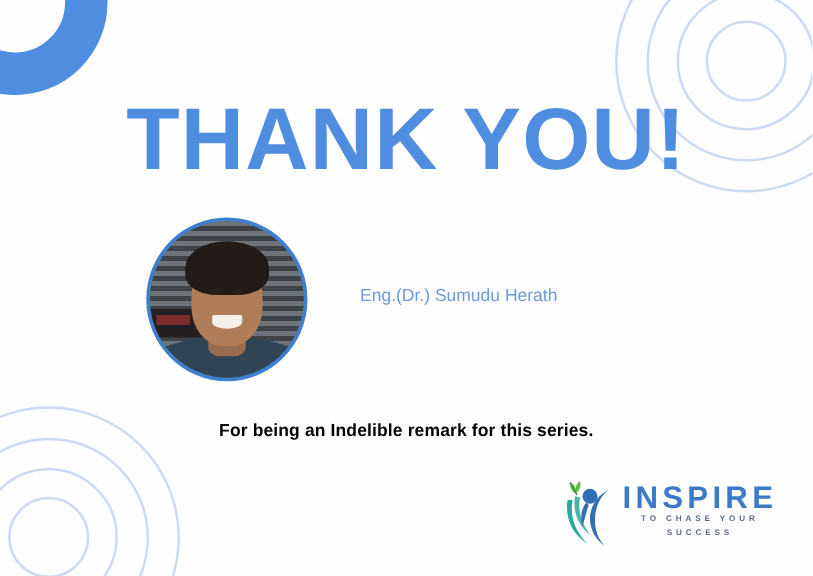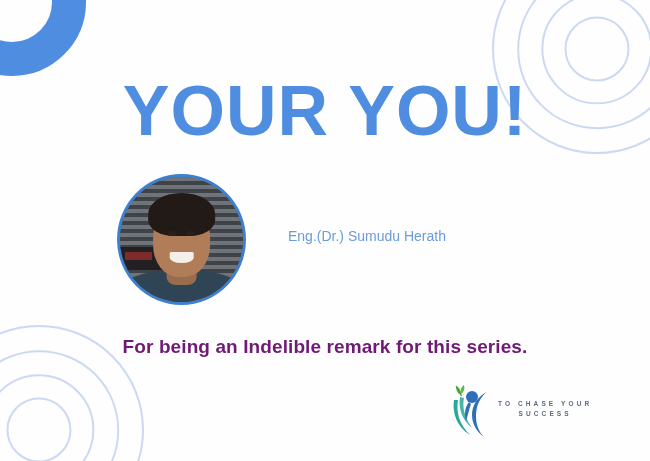--- a/index.html
+++ b/index.html
@@ -165,23 +165,23 @@
     white-space: nowrap;
   }
 
   
   .caption {
     position: absolute;
     left: 0;
     right: 0;
     top: 336px;
     text-align: center;
-    font-size: 19px;
-    font-weight: 700;
-    color: #701a75;
+    font-size: 14px;
+    font-weight: 700;
+    color: #000000;
     letter-spacing: 0.1px;
     white-space: nowrap;
   }
 
   
   .logo {
     position: absolute;
     left: 447px;
     top: 377px;
     width: 178px;
@@ -230,21 +230,21 @@
     <div class="ring r4"></div>
   </div>
 
   <div class="rings-bl rings-wrap">
     <div class="ring r1"></div>
     <div class="ring r2"></div>
     <div class="ring r3"></div>
     <div class="ring r4"></div>
   </div>
 
-  <div class="heading">YOUR YOU!</div>
+  <div class="heading">THANK YOU!</div>
 
   <div class="portrait">
     <div class="bg-stripes"></div>
     <div class="panel-dark"></div>
     <div class="panel-red"></div>
     <div class="shoulders"></div>
     <div class="neck"></div>
     <div class="face"></div>
     <div class="hair"></div>
     <div class="eye eye-l"></div>
@@ -268,18 +268,19 @@
       <path d="M7 20 C5 33 10 47 23 55 C12 44 9 32 11 20 Z" fill="#2aa79b"></path>
       <path d="M13 17 C11 28 15 40 25 48 C18 38 15 28 17 18 Z" fill="#2aa79b" opacity="0.85"></path>
 
       <circle cx="25" cy="17" r="6" fill="#2e6fb7"></circle>
 
       <path d="M40 12 C33 17 29 26 29 36 C29 45 32 52 37 57 C30 52 25 44 25 35 C25 25 31 16 40 12 Z" fill="#2e6fb7"></path>
 
       <path d="M22 22 C18 27 17 34 19 41 C21 35 22 29 24 24 Z" fill="#2e6fb7"></path>
     </svg>
     <div class="logo-text">
+      <div class="logo-word">INSPIRE</div>
       <div class="logo-tagline-1">TO CHASE YOUR</div>
       <div class="logo-tagline-2">SUCCESS</div>
     </div>
   </div>
 
 </div>
 
 </body></html>

